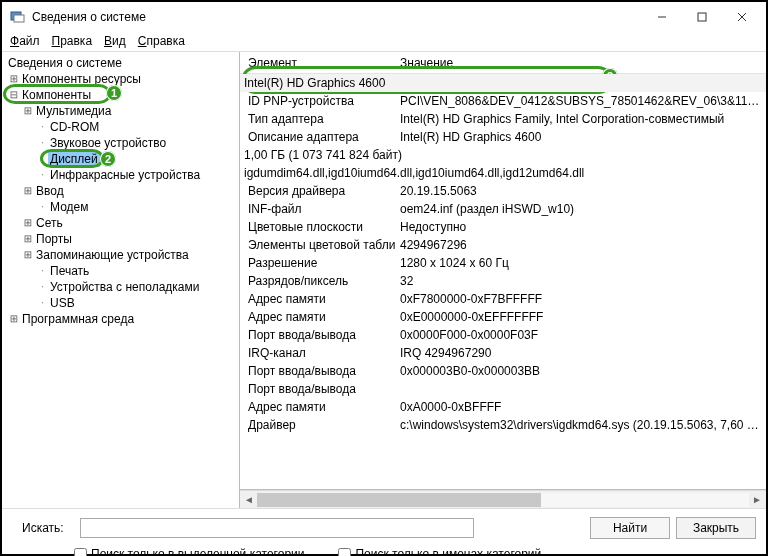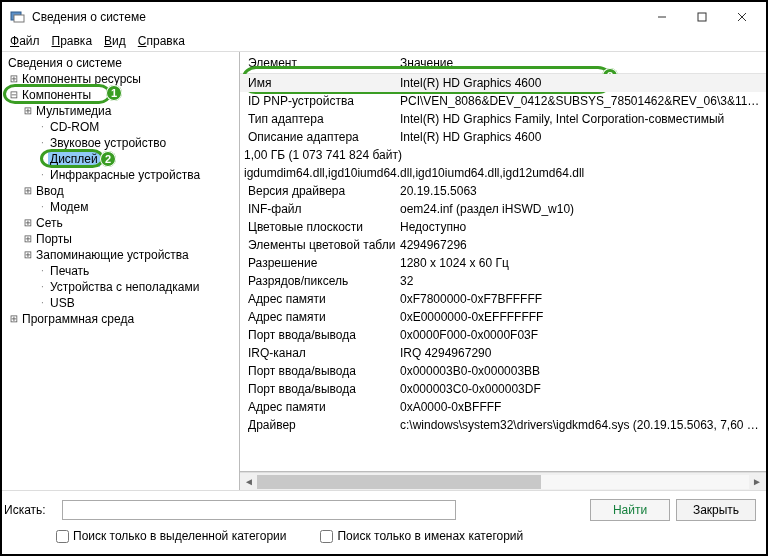--- a/index.html
+++ b/index.html
@@ -131,36 +131,36 @@
     height:18px;
     background:#f0f0f0;
     border-top:1px solid #ddd;
     display:flex;align-items:center;
     padding:1px;
   }
   .hscroll .arrow{width:16px;text-align:center;color:#666;font-size:10px;}
   .hscroll .track{flex:1;background:#f7f7f7;height:14px;position:relative;}
   .hscroll .thumb{position:absolute;left:0;top:0;height:14px;width:284px;background:#c8c8c8;}
   .footer{
-    height:64px;
+    height:46px;
     border-top:1px solid #ddd;
-    padding:8px 10px 6px 2px;
+    padding:8px 10px 6px 20px;
   }
   .footer-row1{display:flex;align-items:center;gap:6px;margin-bottom:8px;}
   .footer-row1 label{min-width:52px;}
   .footer-row1 input[type=text]{
     flex:0 0 394px;
     height:20px;border:1px solid #aaa;padding:0 4px;font:inherit;
   }
   .btn{
     height:22px;min-width:80px;
     border:1px solid #aaa;background:#f3f3f3;
     font:inherit;padding:0 12px;
   }
-  .btn[disabled]{color:#15803d;background:#f6f6f6;}
+  .btn[disabled]{color:#000000;background:#f6f6f6;}
   .footer-row2{display:flex;align-items:center;gap:34px;padding-left:52px;}
   .chk{display:flex;align-items:center;gap:4px;}
   .chk input{width:13px;height:13px;margin:0;}
 </style>
 </head>
 <body>
 
 <div class="window">
 
   <div class="titlebar">
@@ -275,21 +275,20 @@
     <div class="details">
       <div class="grid-wrap">
         <div class="grid-head">
           <div class="col-el">Элемент</div>
           <div class="col-val">Значение</div>
           <span class="header-hl" style="left:2px;top:14px;width:370px;height:28px;"></span>
           <span class="badge" style="left:362px;top:16px">3</span>
         </div>
         <div class="grid-body" id="grid-body">
             <div class="grow row-sel">
-              <div class="c1">Имя</div>
               <div class="c2">Intel(R) HD Graphics 4600</div>
             </div>
             <div class="grow">
               <div class="c1">ID PNP-устройства</div>
               <div class="c2">PCI\VEN_8086&amp;DEV_0412&amp;SUBSYS_78501462&amp;REV_06\3&amp;11583659&amp;0&amp;10</div>
             </div>
             <div class="grow">
               <div class="c1">Тип адаптера</div>
               <div class="c2">Intel(R) HD Graphics Family, Intel Corporation-совместимый</div>
             </div>
@@ -342,21 +341,20 @@
             <div class="grow">
               <div class="c1">IRQ-канал</div>
               <div class="c2">IRQ 4294967290</div>
             </div>
             <div class="grow">
               <div class="c1">Порт ввода/вывода</div>
               <div class="c2">0x000003B0-0x000003BB</div>
             </div>
             <div class="grow">
               <div class="c1">Порт ввода/вывода</div>
-              <div class="c2">0x000003C0-0x000003DF</div>
             </div>
             <div class="grow">
               <div class="c1">Адрес памяти</div>
               <div class="c2">0xA0000-0xBFFFF</div>
             </div>
             <div class="grow">
               <div class="c1">Драйвер</div>
               <div class="c2">c:\windows\system32\drivers\igdkmd64.sys (20.19.15.5063, 7,60 МБ (7 964 20...</div>
             </div>
           </div>

